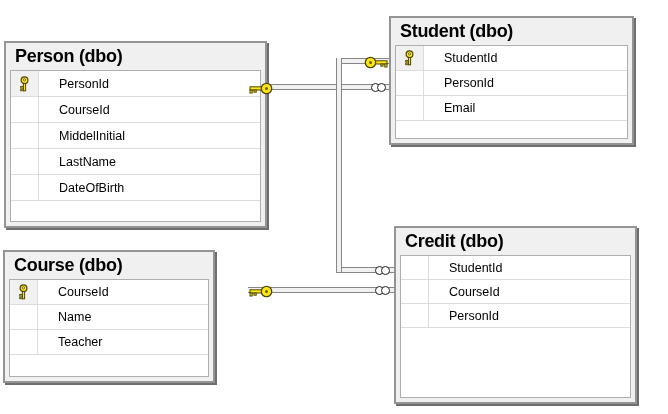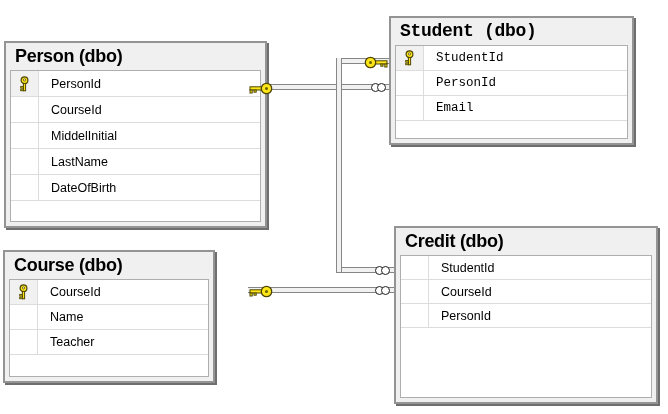--- a/index.html
+++ b/index.html
@@ -23,38 +23,38 @@
   }
   .row{display:flex;align-items:center;border-bottom:1px solid #dcdcdc;background:#fff;}
   .r26 .row{height:25px;}
   .r25 .row{height:24px;}
   .r24 .row{height:23px;}
   .kc{
     width:27px;align-self:stretch;border-right:1px solid #dcdcdc;
     display:flex;align-items:center;justify-content:center;flex:none;
   }
   .kc.pk{background:#f1f1f1;}
-  .cn{padding-left:12px;font-size:12.5px;white-space:nowrap;}
+  .cn{padding-left:20px;font-size:12.5px;white-space:nowrap;}
   
   .pipe-h{position:absolute;height:4px;background:#f1f1f1;
           border-top:1px solid #868686;border-bottom:1px solid #868686;z-index:1;}
   .pipe-v{position:absolute;width:4px;background:#f1f1f1;
           border-left:1px solid #868686;border-right:1px solid #868686;z-index:2;}
   
   .endkey{position:absolute;z-index:6;width:24px;height:13px;}
   .endkey.flip svg{transform:scaleX(-1);}
   .inf{position:absolute;z-index:6;display:flex;}
   .inf i{display:block;width:9px;height:9px;border:1.6px solid #1f1f1f;
          border-radius:50%;background:#fff;box-sizing:border-box;}
   .inf i + i{margin-left:-3px;}
   
   #node-person {left:4px;  top:41px;  width:263px;height:187px;}
-  #node-student{left:389px;top:16px;  width:245px;height:129px;font-family:Liberation Mono, monospace;}
+  #node-student{left:389px;top:16px;  width:245px;height:129px;}
   #node-course {left:3px;  top:250px; width:212px;height:133px;}
-  #node-credit {left:394px;top:226px; width:264px;height:178px;}
+  #node-credit {left:394px;top:226px; width:243px;height:178px;}
   
   #rel1-pipe   {left:248px;top:84px; width:141px;}
   #rel2-pipe-a {left:336px;top:58px; width:53px;}
   #rel2-pipe-v {left:336px;top:58px; height:214px;}
   #rel2-pipe-b {left:336px;top:267px;width:58px;}
   #rel3-pipe   {left:248px;top:287px;width:146px;}
   #rel1-key{left:249px;top:81px;}
   #rel2-key{left:364px;top:55px;}
   #rel3-key{left:249px;top:284px;}
   #rel1-inf{left:371px;top:83px;}

